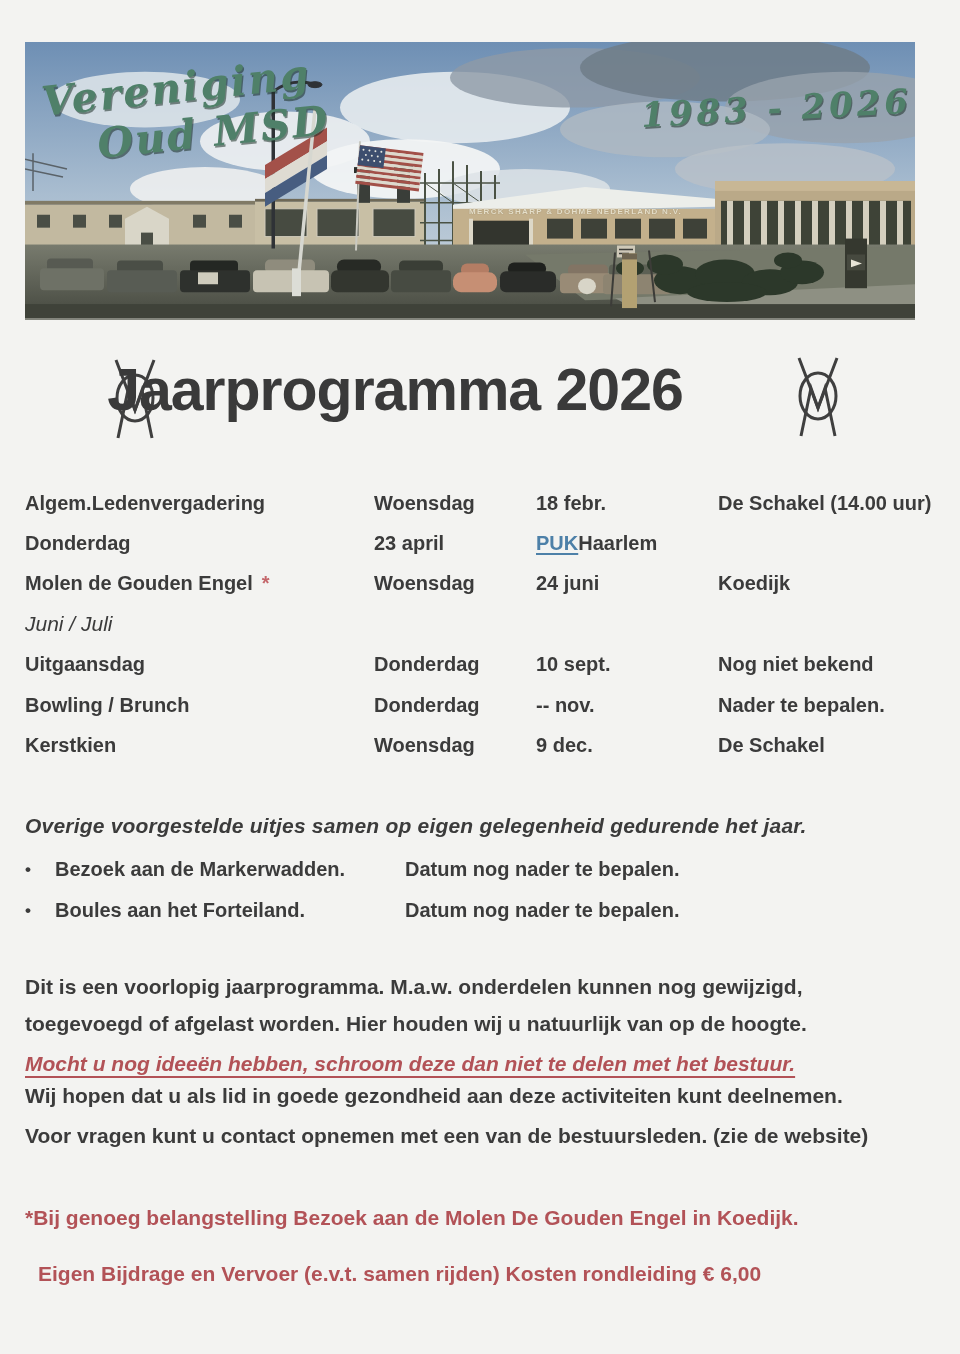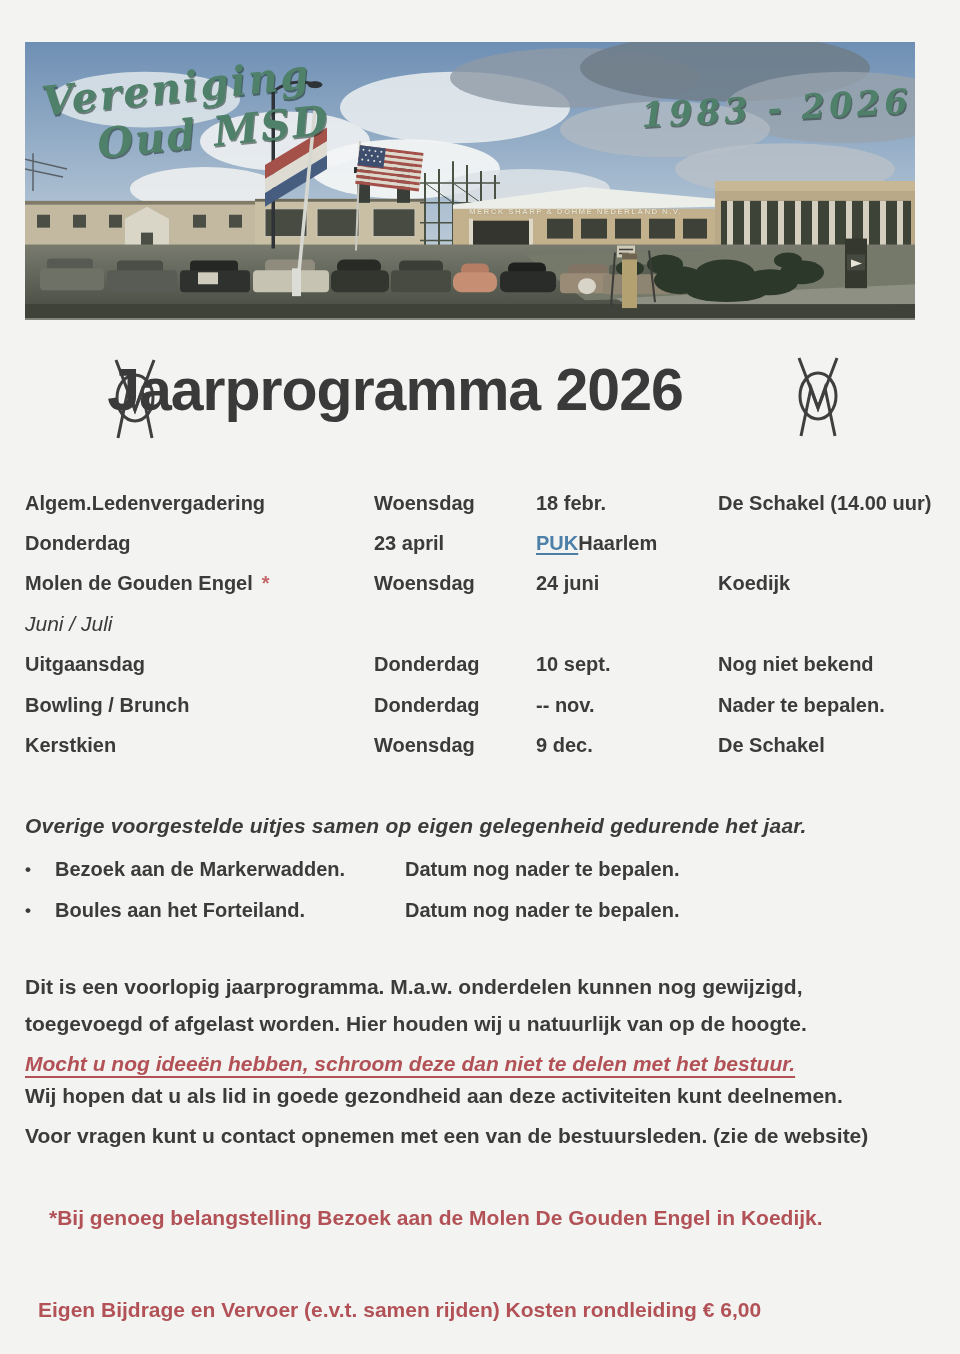--- a/index.html
+++ b/index.html
@@ -71,22 +71,22 @@
   #para1 span { display: block; }
   #ideas {
     top: 1046px; font-style: italic; color: #b25257;
     text-decoration: underline; text-decoration-thickness: 2px; text-underline-offset: 5px; margin-top: 6px;
   }
   #hope    { top: 1084px; }
   #contact { top: 1124px; }
 
   
   .footnote { position: absolute; color: #b25257; font-weight: bold; font-size: 21px; white-space: nowrap; }
-  #fn1 { left: 25px; top: 1206px; margin-left: 24px; }
-  #fn2 { left: 38px; top: 1298px; }
+  #fn1 { left: 25px; top: 1206px; }
+  #fn2 { left: 38px; top: 1262px; }
 </style>
 </head>
 <body>
 
 <div class="page">
 
   <div class="photo">
     <svg viewBox="0 0 890 278" preserveAspectRatio="none">
       <defs>
         <linearGradient id="sky" x1="0" y1="0" x2="0" y2="1">

